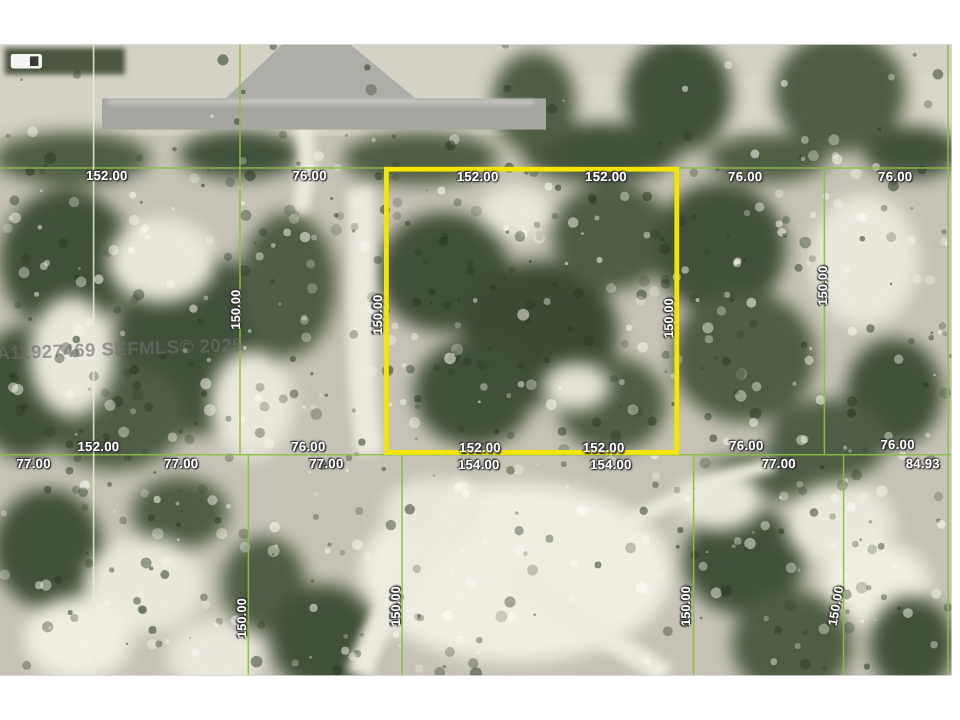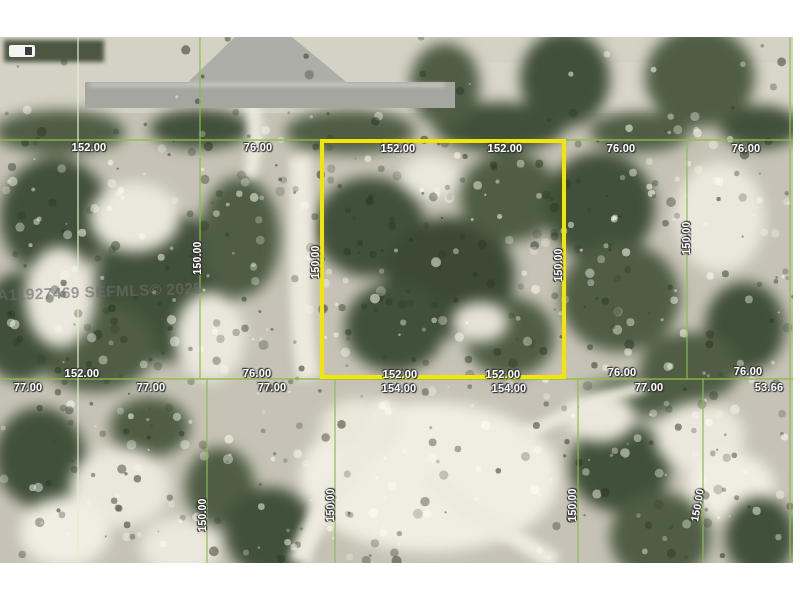--- a/index.html
+++ b/index.html
@@ -809,21 +809,21 @@
   <div class="dim" style="left:503px;top:374px">152.00</div>
   <div class="dim" style="left:622px;top:372px">76.00</div>
   <div class="dim" style="left:748px;top:371px">76.00</div>
 
   <div class="dim" style="left:28px;top:387px">77.00</div>
   <div class="dim" style="left:151px;top:387px">77.00</div>
   <div class="dim" style="left:272px;top:387px">77.00</div>
   <div class="dim" style="left:399px;top:388px">154.00</div>
   <div class="dim" style="left:509px;top:388px">154.00</div>
   <div class="dim" style="left:649px;top:387px">77.00</div>
-  <div class="dim" style="left:769px;top:387px">53.66</div>
+  <div class="dim" style="left:769px;top:387px">84.93</div>
 
   <div class="dim vert" style="left:197px;top:258px">150.00</div>
   <div class="dim vert" style="left:315px;top:262px">150.00</div>
   <div class="dim vert" style="left:558px;top:265px">150.00</div>
   <div class="dim vert" style="left:686px;top:238px">150.00</div>
 
   <div class="dim vert" style="left:202px;top:515px">150.00</div>
   <div class="dim vert" style="left:330px;top:505px">150.00</div>
   <div class="dim vert" style="left:572px;top:505px">150.00</div>
   <div class="dim vert tilt" style="left:697px;top:505px">150.00</div>

